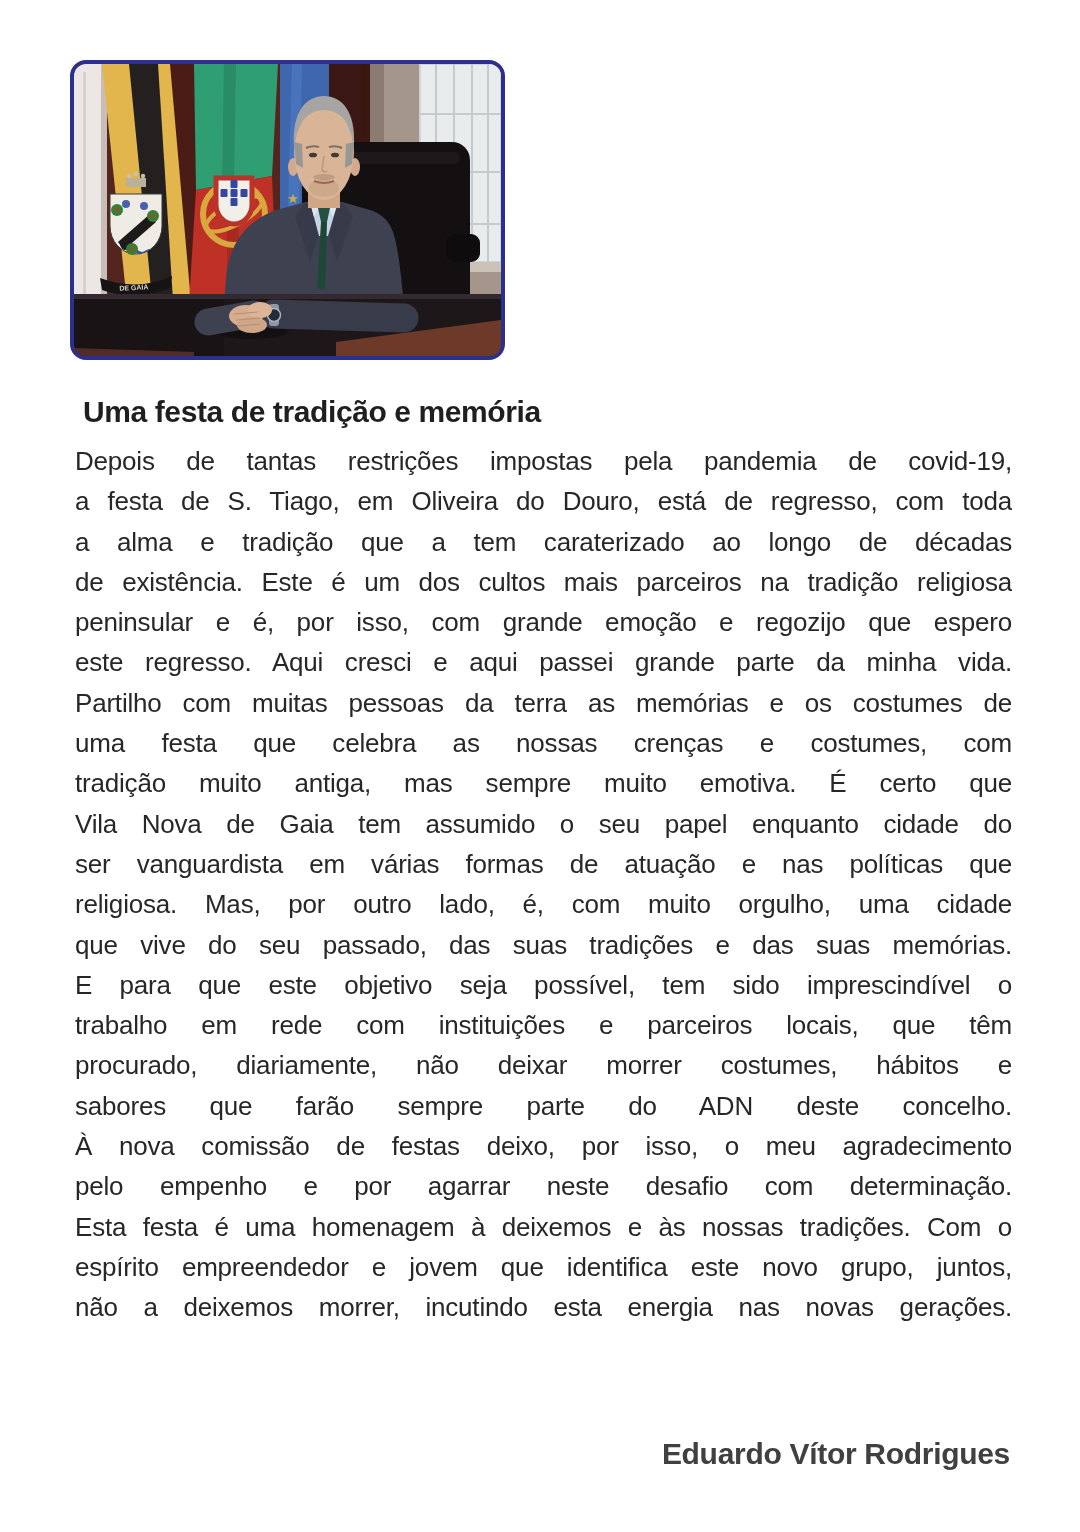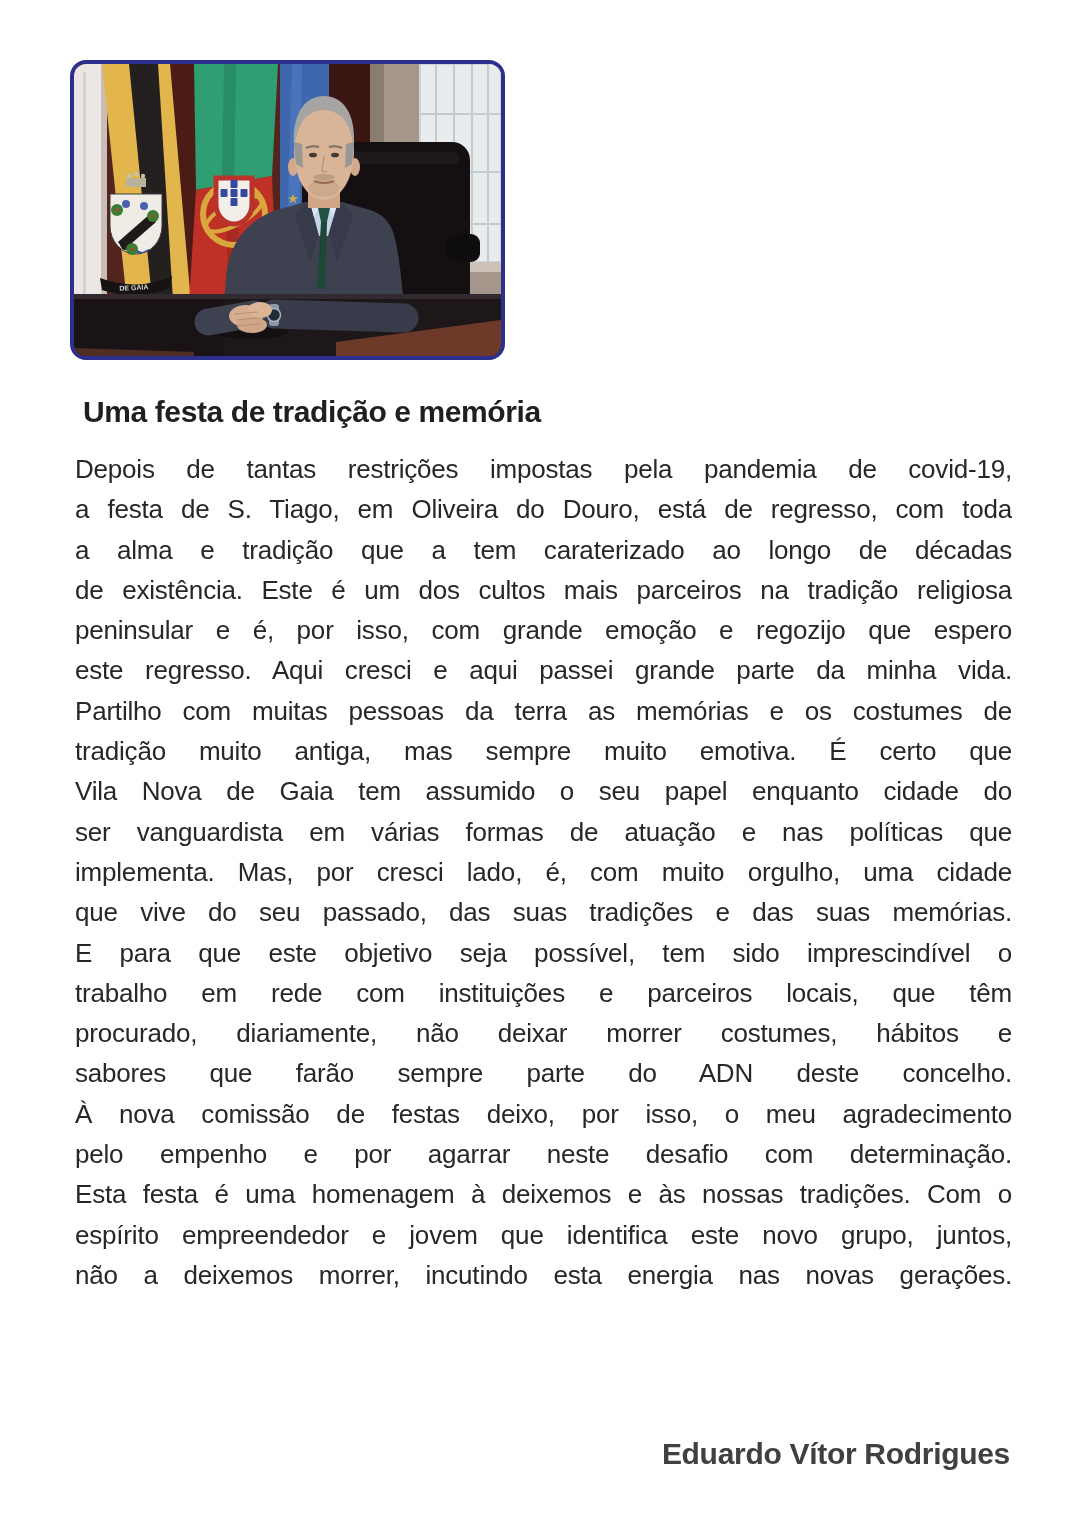--- a/index.html
+++ b/index.html
@@ -32,21 +32,21 @@
     color: #262626;
   }
   .article-title {
     font-size: 30px;
     font-weight: bold;
     line-height: 42px;
     letter-spacing: -0.4px;
     color: #1f1f1f;
     margin: 8px;
   }
-  .article-body { margin-top: 16px; }
+  .article-body { margin-top: 8px; }
   .text-line {
     font-size: 26px;
     line-height: 40.3px;
     height: 40.3px;
     overflow: hidden;
     letter-spacing: -0.2px;
     text-align: justify;
     text-align-last: justify;
     text-justify: inter-word;
     color: #272727;
@@ -209,24 +209,25 @@
   <div class="article">
     <h1 class="article-title">Uma festa de tradição e memória</h1>
     <div class="article-body">
         <div class="text-line">Depois de tantas restrições impostas pela pandemia de covid-19,</div>
         <div class="text-line">a festa de S. Tiago, em Oliveira do Douro, está de regresso, com toda</div>
         <div class="text-line">a alma e tradição que a tem caraterizado ao longo de décadas</div>
         <div class="text-line">de existência. Este é um dos cultos mais parceiros na tradição religiosa</div>
         <div class="text-line">peninsular e é, por isso, com grande emoção e regozijo que espero</div>
         <div class="text-line">este regresso. Aqui cresci e aqui passei grande parte da minha vida.</div>
         <div class="text-line">Partilho com muitas pessoas da terra as memórias e os costumes de</div>
+        <div class="text-line">uma festa que celebra as nossas crenças e costumes, com</div>
         <div class="text-line">tradição muito antiga, mas sempre muito emotiva. É certo que</div>
         <div class="text-line">Vila Nova de Gaia tem assumido o seu papel enquanto cidade do</div>
         <div class="text-line">ser vanguardista em várias formas de atuação e nas políticas que</div>
-        <div class="text-line">implementa. Mas, por cresci lado, é, com muito orgulho, uma cidade</div>
+        <div class="text-line">religiosa. Mas, por outro lado, é, com muito orgulho, uma cidade</div>
         <div class="text-line">que vive do seu passado, das suas tradições e das suas memórias.</div>
         <div class="text-line">E para que este objetivo seja possível, tem sido imprescindível o</div>
         <div class="text-line">trabalho em rede com instituições e parceiros locais, que têm</div>
         <div class="text-line">procurado, diariamente, não deixar morrer costumes, hábitos e</div>
         <div class="text-line">sabores que farão sempre parte do ADN deste concelho.</div>
         <div class="text-line">À nova comissão de festas deixo, por isso, o meu agradecimento</div>
         <div class="text-line">pelo empenho e por agarrar neste desafio com determinação.</div>
         <div class="text-line">Esta festa é uma homenagem à deixemos e às nossas tradições. Com o</div>
         <div class="text-line">espírito empreendedor e jovem que identifica este novo grupo, juntos,</div>
         <div class="text-line">não a deixemos morrer, incutindo esta energia nas novas gerações.</div>

